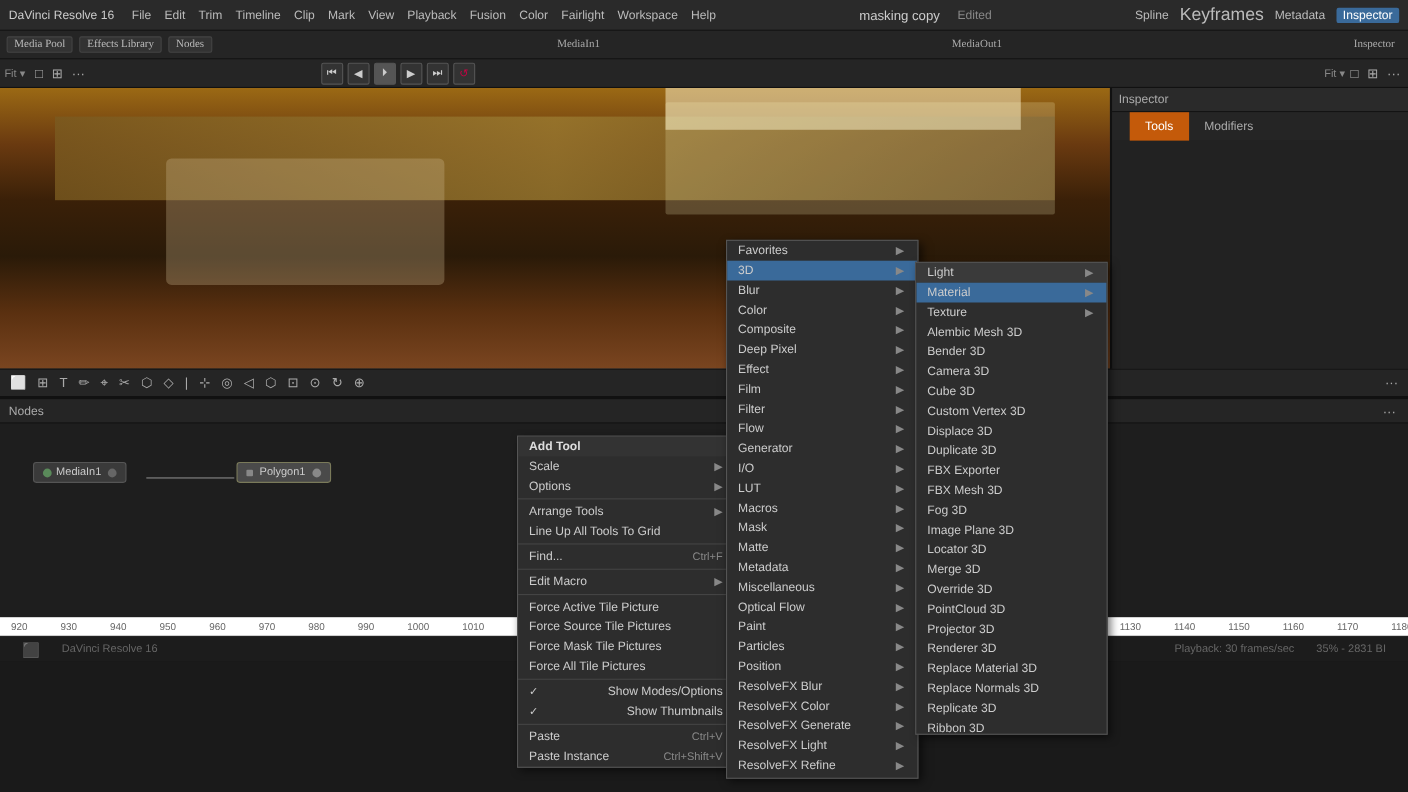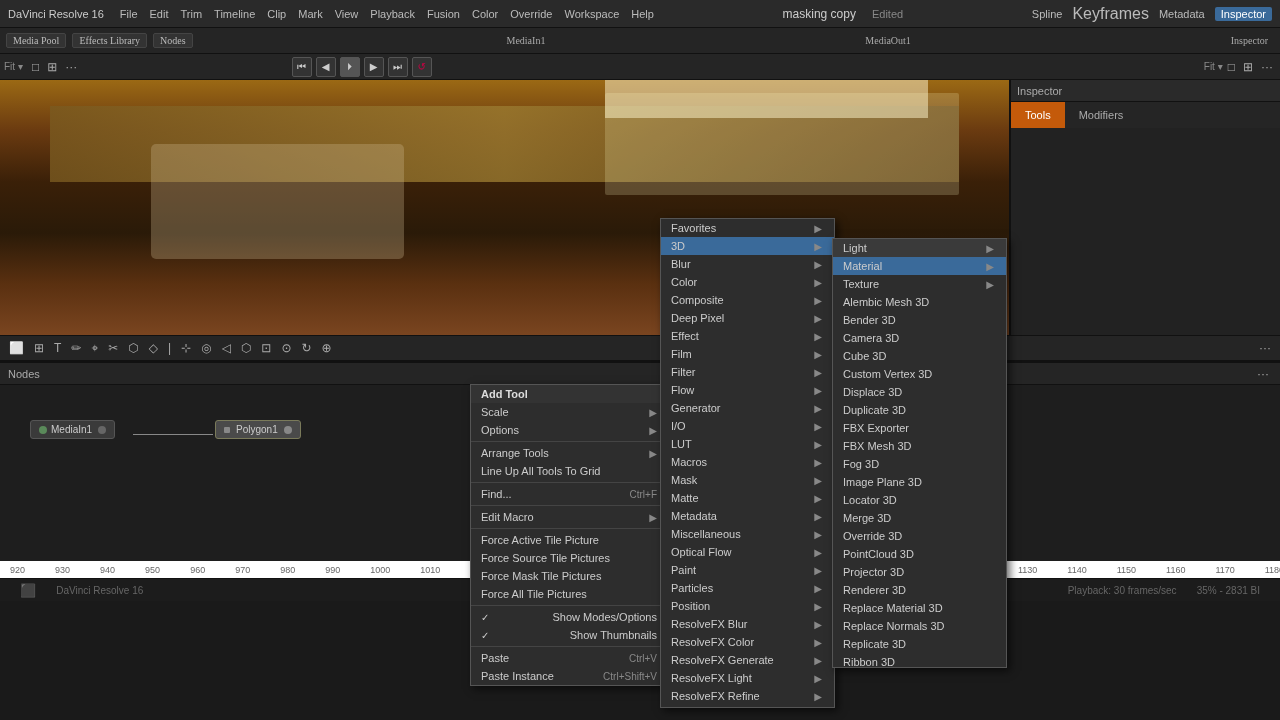--- a/index.html
+++ b/index.html
@@ -119,20 +119,21 @@
       align-items: center;
       padding: 0 6px;
       font-size: 11px;
       color: #aaa;
       border-bottom: 1px solid #111;
     }
     .inspector-tabs {
       display: flex;
       height: 26px;
       background: #252525;
+      padding-left: 16px;
     }
     .inspector-tab {
       padding: 0 14px;
       display: flex;
       align-items: center;
       font-size: 11px;
       cursor: pointer;
       color: #aaa;
     }
     .inspector-tab.active {
@@ -345,21 +346,21 @@
     <span>File</span>
     <span>Edit</span>
     <span>Trim</span>
     <span>Timeline</span>
     <span>Clip</span>
     <span>Mark</span>
     <span>View</span>
     <span>Playback</span>
     <span>Fusion</span>
     <span>Color</span>
-    <span>Override</span>
+    <span>Fairlight</span>
     <span>Workspace</span>
     <span>Help</span>
   </div>
   <div class="top-bar-center">
     <span style="color:#ccc;font-size:12px;">masking copy</span>
     <span style="color:#888;font-size:11px;">Edited</span>
   </div>
   <div class="top-bar-right">
     <span style="cursor:pointer;color:#bbb;font-size:11px;">Spline</span>
     <span style="cursor:pointer;color:#bbb;font-size:16px;">Keyframes</span>
@@ -530,21 +531,21 @@
     <span class="bottom-icon" title="Color">🎨</span>
     <span class="bottom-icon" title="Fairlight">🎵</span>
     <span class="bottom-icon" title="Deliver">📤</span>
   </div>
   <div class="bottom-icon-group">
     <span style="color:#666;font-size:10px;">Playback: 30 frames/sec</span>
     <span style="color:#666;font-size:10px;">35% - 2831 BI</span>
   </div>
 </div>
 
-<div class="context-menu add-tool-menu" style="left:470px; top:384px; width:200px;">
+<div class="context-menu add-tool-menu" style="left:470px; top:396px; width:200px;">
   <div class="context-menu-item" style="font-weight:bold;color:#ddd;background:#333;">
     <span>Add Tool</span>
   </div>
   <div class="context-menu-item">
     <span>Scale</span>
     <span class="arrow">▶</span>
   </div>
   <div class="context-menu-item">
     <span>Options</span>
     <span class="arrow">▶</span>

